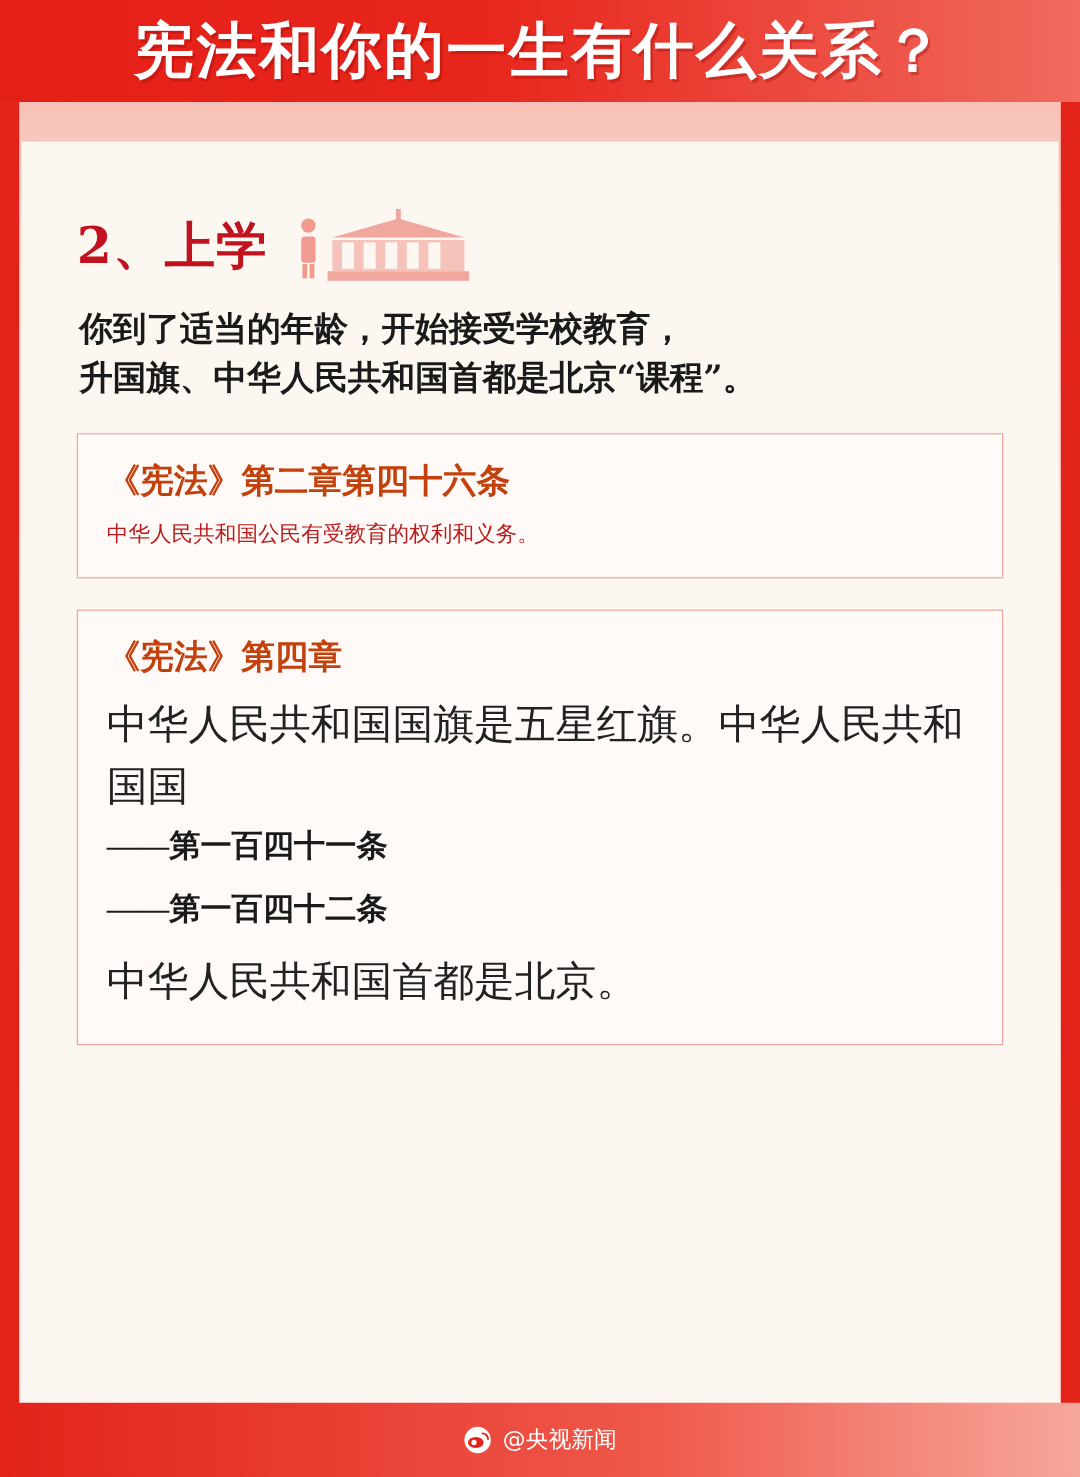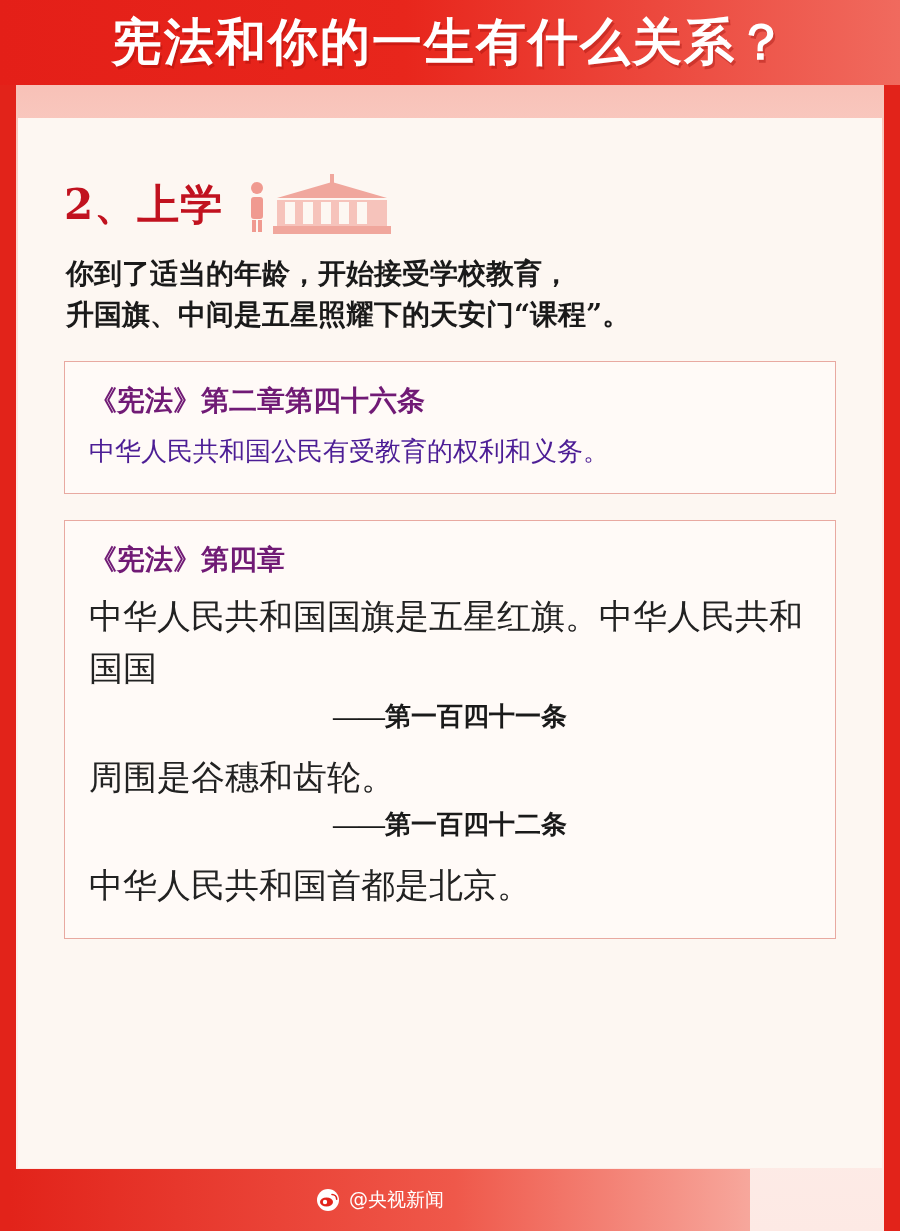--- a/index.html
+++ b/index.html
@@ -99,62 +99,61 @@
   .quote-box {
     border: 1px solid #e8a9a1;
     background: #fffaf7;
     padding: 20px 24px 22px 24px;
     margin-bottom: 26px;
     box-sizing: border-box;
   }
   .quote-title {
     font-size: 28px;
     font-weight: bold;
-    color: #701a75;
+    color: #c2410c;
     margin-bottom: 12px;
     font-family: "DejaVu Serif", "Liberation Serif", serif;
   }
   .quote-text {
-    font-size: 26px;
+    font-size: 18px;
     line-height: 1.5;
-    color: #4c1d95;
+    color: #b91c1c;
     font-family: "DejaVu Serif", "Liberation Serif", serif;
   }
   .clause {
     margin-bottom: 4px;
   }
   .clause p {
     margin: 0 0 2px 0;
     font-size: 34px;
     line-height: 1.52;
     color: #222;
     font-family: "DejaVu Serif", "Liberation Serif", serif;
   }
   .clause .ref {
-    text-align: center;
+    text-align: left;
     font-weight: bold;
     font-size: 26px;
     margin-top: 4px;
     margin-bottom: 18px;
     color: #1a1a1a;
   }
 
   
   .footer {
     position: absolute;
     left: 0;
     bottom: 0;
-    width: 740px;
+    width: 900px;
     height: 62px;
     background: linear-gradient(90deg, #e2231a 0%, #ef584a 60%, #f7a79c 100%);
     display: flex;
     align-items: center;
     justify-content: center;
     gap: 9px;
-    margin-left: 10px;
   }
   .weibo-logo {
     width: 24px;
     height: 24px;
     display: inline-block;
   }
   .footer-text {
     color: #ffffff;
     font-size: 19px;
     font-family: "DejaVu Sans", "Liberation Sans", sans-serif;
@@ -192,38 +191,37 @@
           <rect x="92" y="28" width="10" height="22" fill="#fdf7f2"></rect>
           <rect x="110" y="28" width="10" height="22" fill="#fdf7f2"></rect>
           <polygon points="85,8 30,24 140,24" fill="#f0a79d"></polygon>
           <rect x="83" y="0" width="4" height="10" fill="#f0a79d"></rect>
         </svg>
       </span>
     </div>
 
     <div class="lead">
       <div>你到了适当的年龄，开始接受学校教育，</div>
-      <div>升国旗、中间是五星照耀下的天安门“课程”。</div>
+      <div>升国旗、中华人民共和国首都是北京“课程”。</div>
     </div>
 
     <div class="quote-box">
       <div class="quote-title">《宪法》第二章第四十六条</div>
       <div class="quote-text">中华人民共和国公民有受教育的权利和义务。</div>
     </div>
 
     <div class="quote-box">
       <div class="quote-title">《宪法》第四章</div>
 
       <div class="clause">
         <p>中华人民共和国国旗是五星红旗。中华人民共和国国</p>
         <div class="ref">——第一百四十一条</div>
       </div>
 
       <div class="clause">
-        <p>周围是谷穗和齿轮。</p>
         <div class="ref">——第一百四十二条</div>
       </div>
 
       <div class="clause">
         <p>中华人民共和国首都是北京。</p>
       </div>
 
     </div>
 
   </div>

